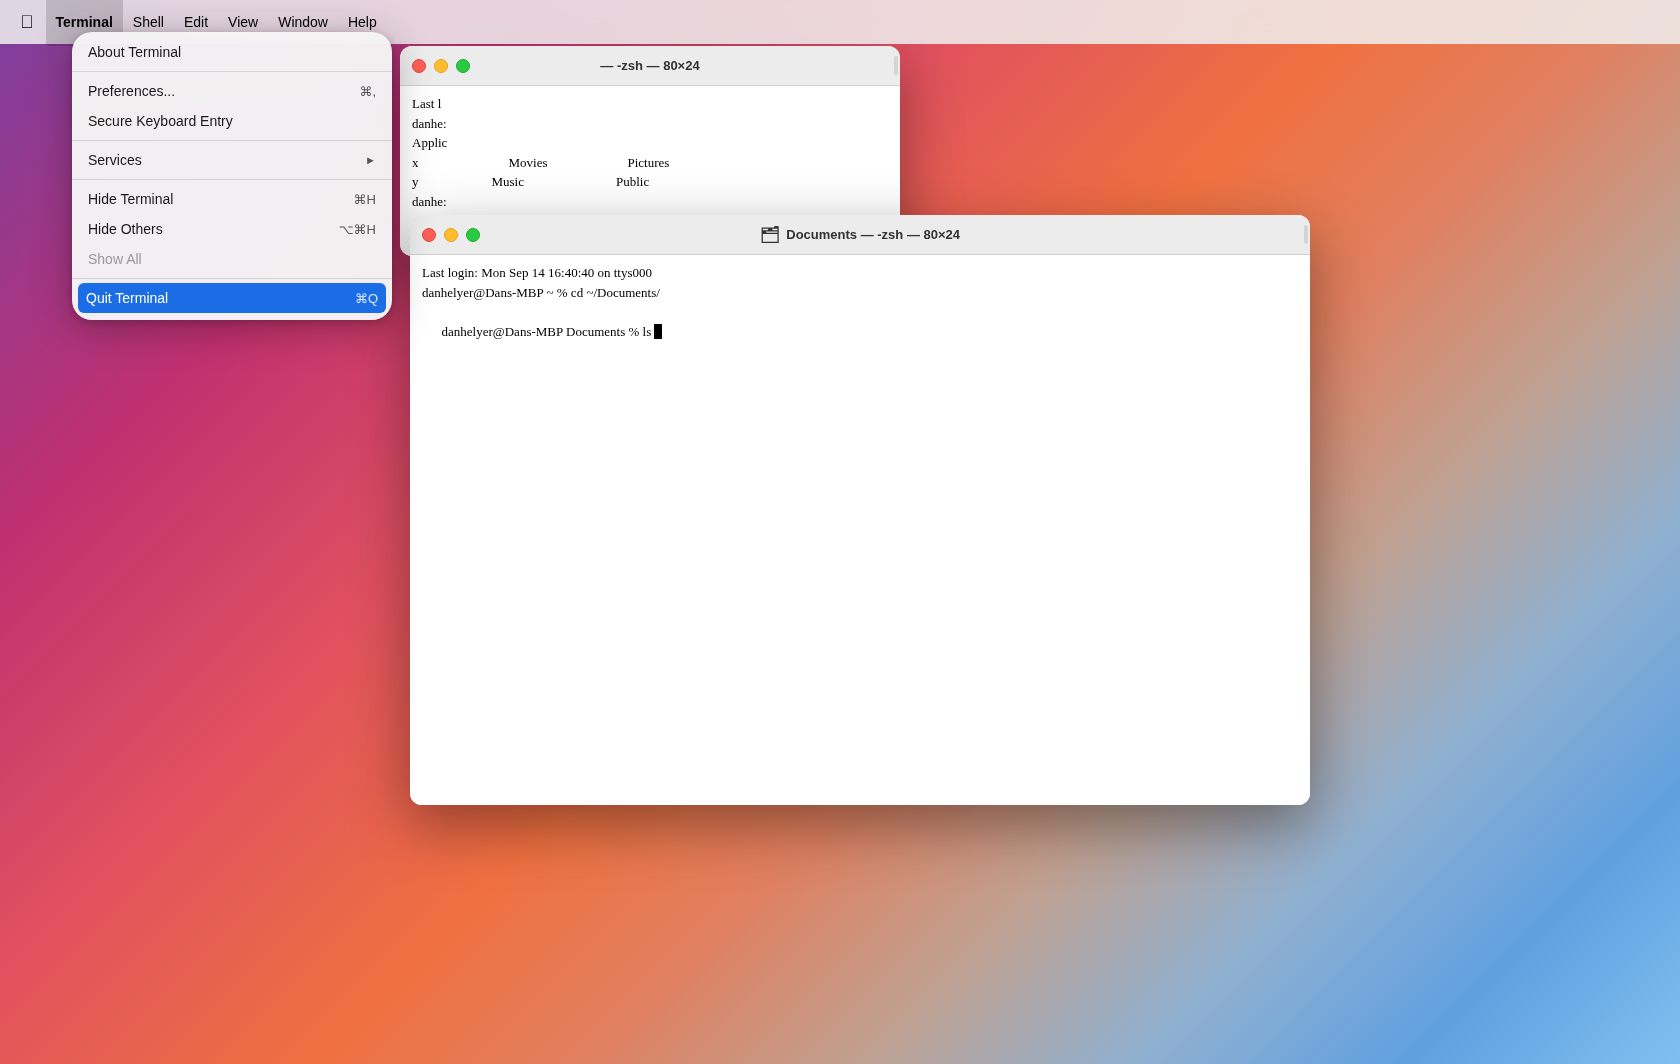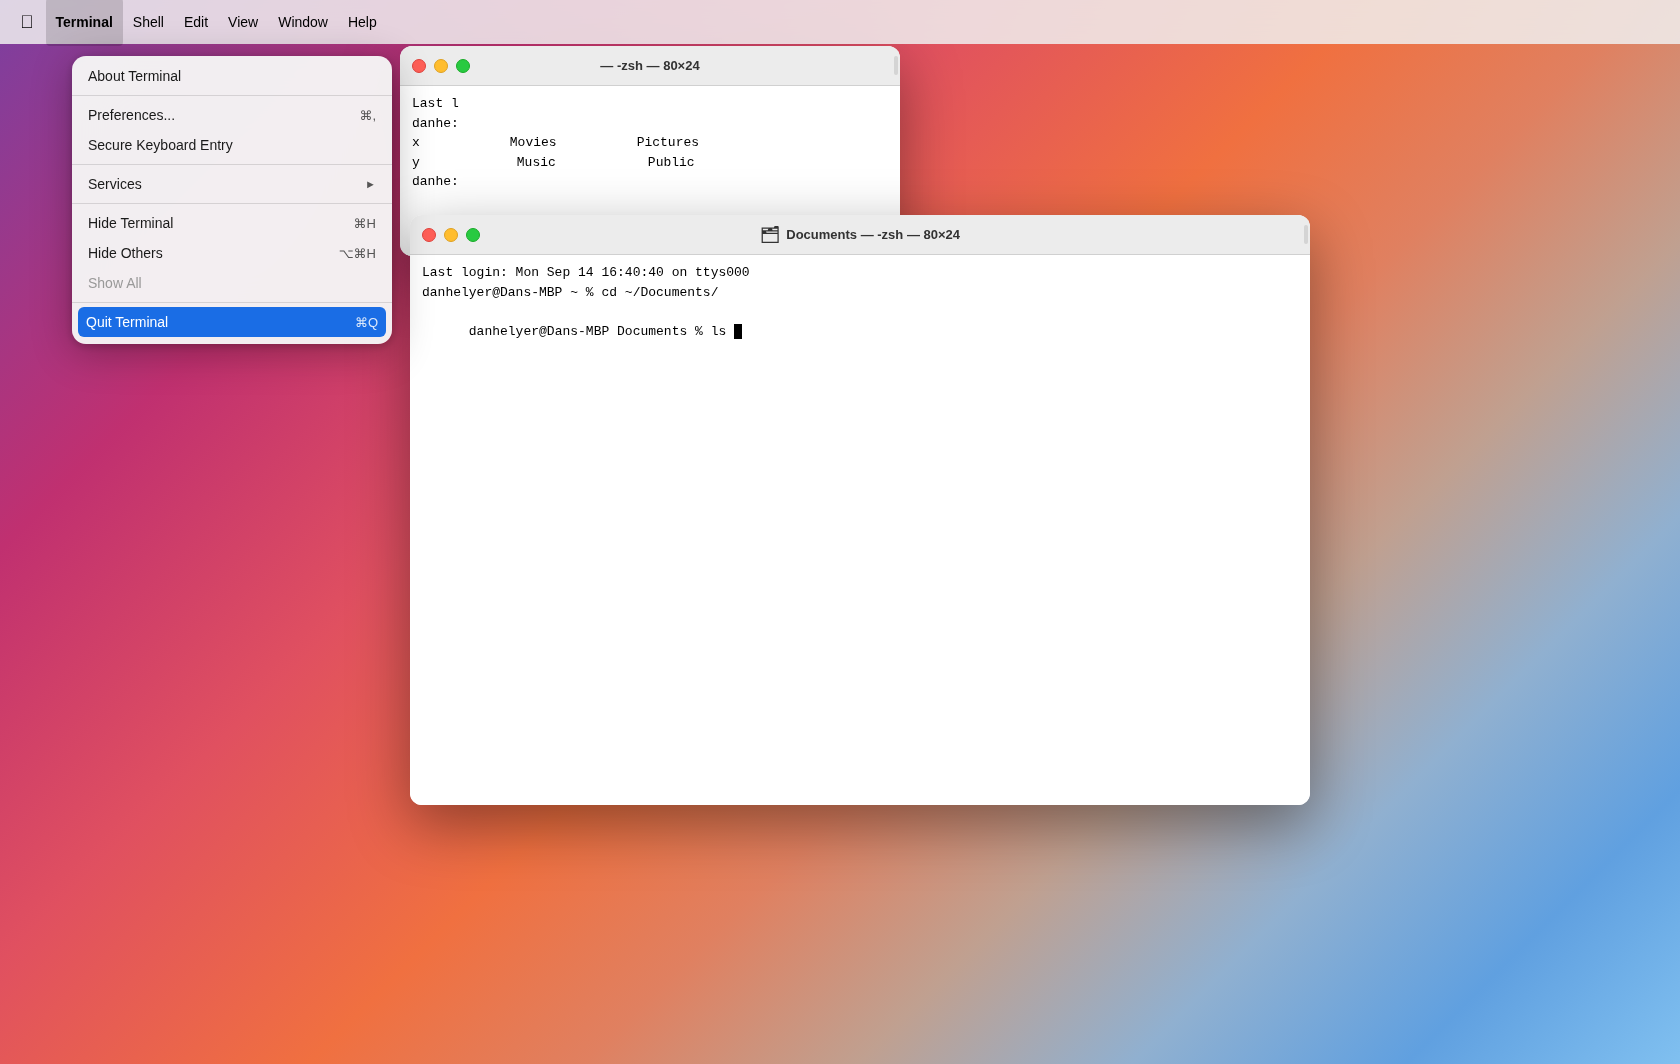--- a/index.html
+++ b/index.html
@@ -64,26 +64,26 @@
 
     .apple-logo {
       font-size: 18px;
       padding: 4px 12px;
       cursor: pointer;
     }
 
     
     .dropdown-menu {
       position: absolute;
-      top: 56px;
+      top: 32px;
       left: 72px;
       width: 320px;
       background: rgba(245,245,245,0.97);
       backdrop-filter: blur(30px);
-      border-radius: 14px;
+      border-radius: 20px;
       box-shadow: 0 8px 40px rgba(0,0,0,0.3), 0 2px 8px rgba(0,0,0,0.2);
       z-index: 200;
       padding: 5px 0;
       overflow: hidden;
     }
 
     .menu-item {
       display: flex;
       align-items: center;
       justify-content: space-between;
@@ -204,20 +204,21 @@
       font-size: 13px;
       line-height: 1.5;
       padding: 8px 12px;
       height: calc(100% - 40px);
       overflow: hidden;
     }
 
     .terminal-line {
       white-space: pre;
       color: #000;
+      font-family: Liberation Serif, serif;
     }
 
     .terminal-cursor {
       display: inline-block;
       width: 8px;
       height: 15px;
       background: #000;
       vertical-align: text-bottom;
     }
 
@@ -309,28 +310,29 @@
       <div class="traffic-light traffic-maximize"></div>
     </div>
     <div class="titlebar-title">
       <span>— -zsh — 80×24</span>
     </div>
     <div class="scrollbar-track"></div>
   </div>
   <div class="terminal-body">
     <div class="terminal-line">Last l</div>
     <div class="terminal-line">danhe:</div>
+    <div class="terminal-line">Applic</div>
     <div class="terminal-line" style="display:flex; gap: 40px;">
       <span>x</span>
       <span style="margin-left:50px;">Movies</span>
       <span style="margin-left:40px;">Pictures</span>
     </div>
     <div class="terminal-line" style="display:flex; gap: 40px;">
       <span>y</span>
-      <span style="margin-left:57px;">Music</span>
+      <span style="margin-left:33px;">Music</span>
       <span style="margin-left:52px;">Public</span>
     </div>
     <div class="terminal-line">danhe:</div>
   </div>
 </div>
 
 <div class="terminal-window terminal-window-2">
   <div class="terminal-titlebar">
     <div class="titlebar-controls">
       <div class="traffic-light traffic-close"></div>

